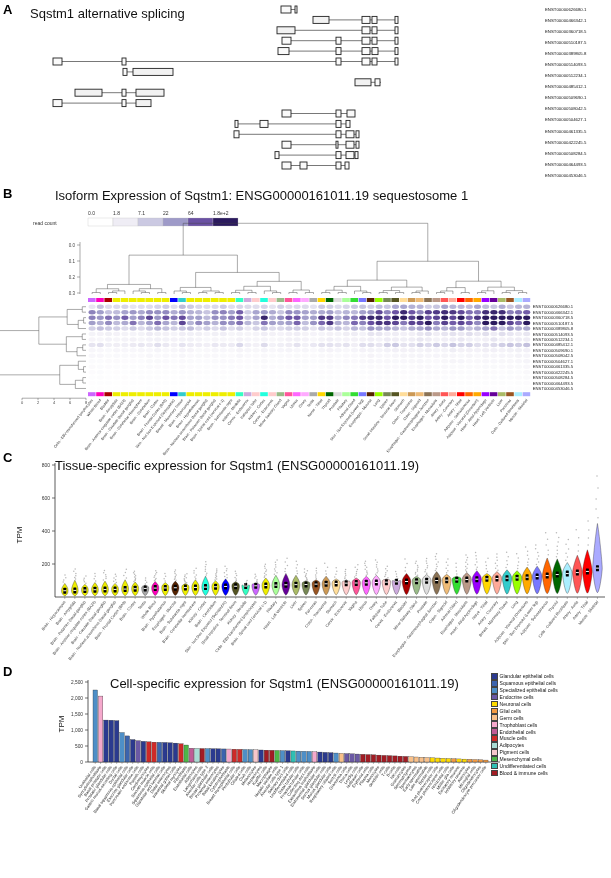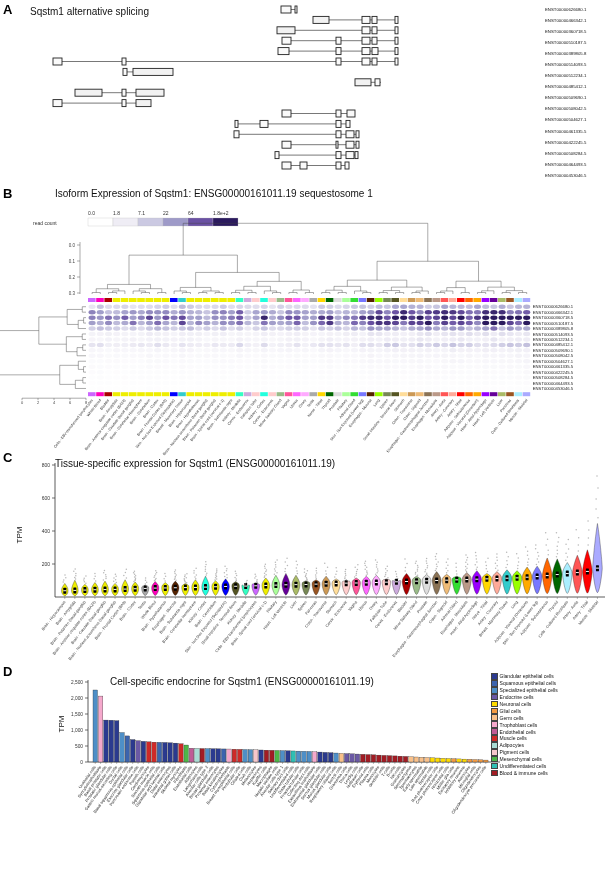--- a/index.html
+++ b/index.html
@@ -1,19 +1,19 @@
 <!DOCTYPE html>
 <html><head>
 <meta charset="utf-8">
 <style>
   html,body{margin:0;padding:0;background:#fff}
   .fig{position:relative;width:611px;height:878px;background:#fff;
        font-family:"Liberation Sans",sans-serif;overflow:hidden}
   .plabel{position:absolute;font-weight:bold;font-size:13px;color:#000;z-index:5}
-  .ptitle{position:absolute;font-size:10px;color:#111;z-index:4;white-space:nowrap}
+  .ptitle{position:absolute;font-size:13px;color:#111;z-index:4;white-space:nowrap}
   .center{text-align:left}
   svg{position:absolute;overflow:visible}
   #a-ids{position:absolute;left:545px;top:4px;font-size:4.3px;color:#111;z-index:3}
   #a-ids div{height:11.05px;display:flex;align-items:center;white-space:nowrap}
   #d-legend{position:absolute;left:491px;top:673px;font-size:5px;color:#111;z-index:6}
   #d-legend .lg{display:flex;align-items:center;height:6.9px;white-space:nowrap}
   #d-legend .sw{width:4.6px;height:4.6px;margin-right:2px;border:0.4px solid #444;flex:0 0 auto}
 </style>
 </head>
 <body>
@@ -2045,21 +2045,21 @@
       <circle cx="597.9742009940558" cy="62.63671866064597" r="0.75" fill="#888" opacity="0.6"></circle>
       <circle cx="596.0639968974982" cy="54.073875036569774" r="0.75" fill="#888" opacity="0.6"></circle>
       <circle cx="596.1219343930018" cy="44.067055126072546" r="0.75" fill="#888" opacity="0.6"></circle>
       <circle cx="598.0200997675304" cy="32.98968085631468" r="0.75" fill="#888" opacity="0.6"></circle>
       <circle cx="596.9698498410988" cy="21.041446717927656" r="0.75" fill="#888" opacity="0.6"></circle>
       <line x1="597.45" y1="142" x2="597.45" y2="144" stroke="#555" stroke-width="0.4"></line>
       <text x="598.45" y="147" font-size="3.9" fill="#333" text-anchor="end" transform="rotate(-52 598.45 147)">Muscle - Skeletal</text>
     </svg>
 
   <div class="plabel" style="left:3px;top:664px">D</div>
-  <div class="ptitle center" style="left:110px;top:676px;width:400px">Cell-specific endocrine for Sqstm1 (ENSG00000161011.19)</div>
+  <div class="ptitle center" style="left:110px;top:676px;width:400px">Cell-specific expression for Sqstm1 (ENSG00000161011.19)</div>
   <svg id="d-svg" style="left:0;top:668px" width="611" height="210">
     <text x="64" y="56" font-size="8" fill="#111" transform="rotate(-90 64 56)" text-anchor="middle">TPM</text>
   <line x1="88" y1="12" x2="88" y2="94" stroke="#333" stroke-width="0.8"></line>
       <line x1="88" y1="94" x2="500" y2="94" stroke="#333" stroke-width="0.8"></line>
       <line x1="85" y1="94" x2="88" y2="94" stroke="#333" stroke-width="0.7"></line>
       <text x="83" y="96" font-size="4.8" fill="#333" text-anchor="end">0</text>
       <line x1="85" y1="78" x2="88" y2="78" stroke="#333" stroke-width="0.7"></line>
       <text x="83" y="80" font-size="4.8" fill="#333" text-anchor="end">500</text>
       <line x1="85" y1="62" x2="88" y2="62" stroke="#333" stroke-width="0.7"></line>
       <text x="83" y="64" font-size="4.8" fill="#333" text-anchor="end">1,000</text>

